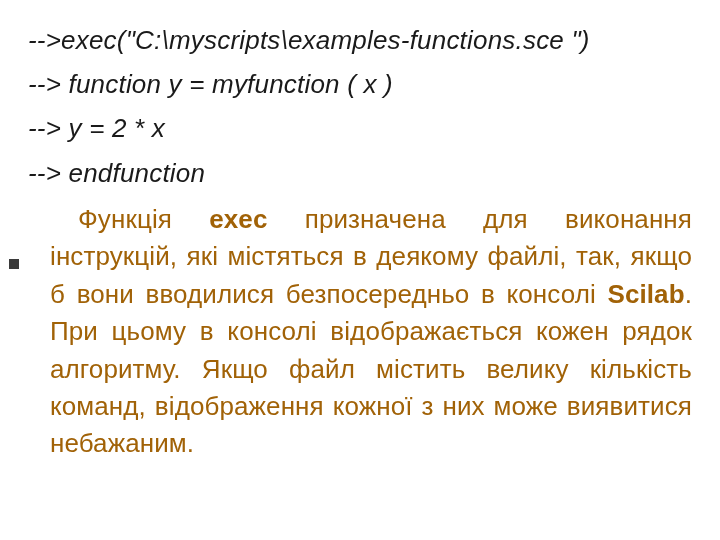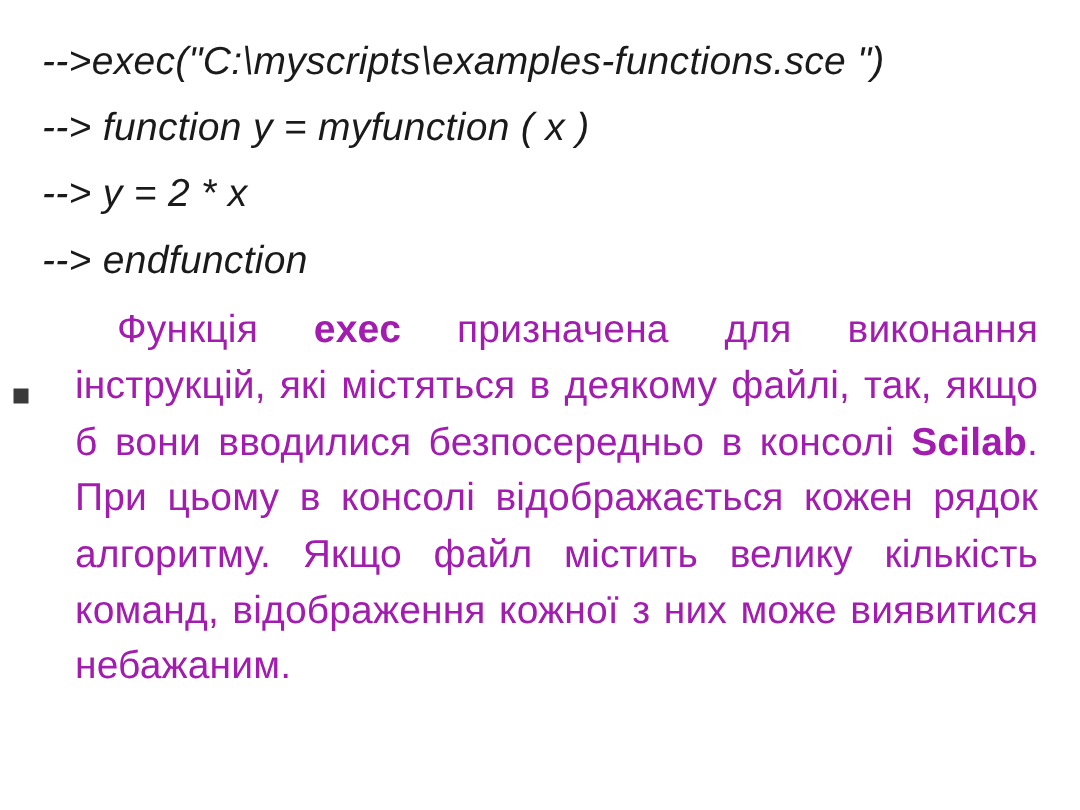--- a/index.html
+++ b/index.html
@@ -14,21 +14,21 @@
     }
     .code-line {
       font-style: italic;
       font-size: 26px;
       color: #1a1a1a;
       line-height: 1.7;
       letter-spacing: 0.2px;
     }
     .body-text {
       font-size: 26px;
-      color: #a21caf;
+      color: #a16207;
       line-height: 1.44;
       text-align: justify;
       margin-top: 6px;
       padding-left: 22px;
       text-indent: 28px;
       letter-spacing: 0.1px;
     }
     .bold { font-weight: bold; font-style: normal; }
     .bullet {
       position: absolute;

